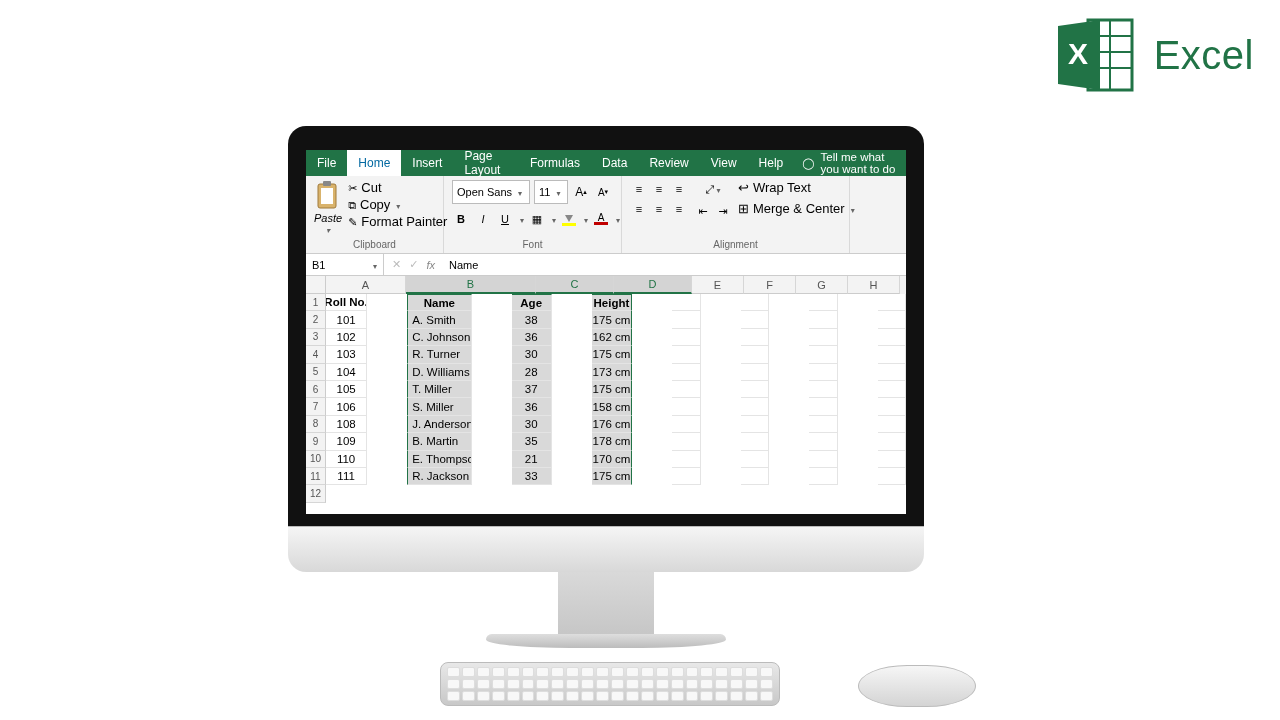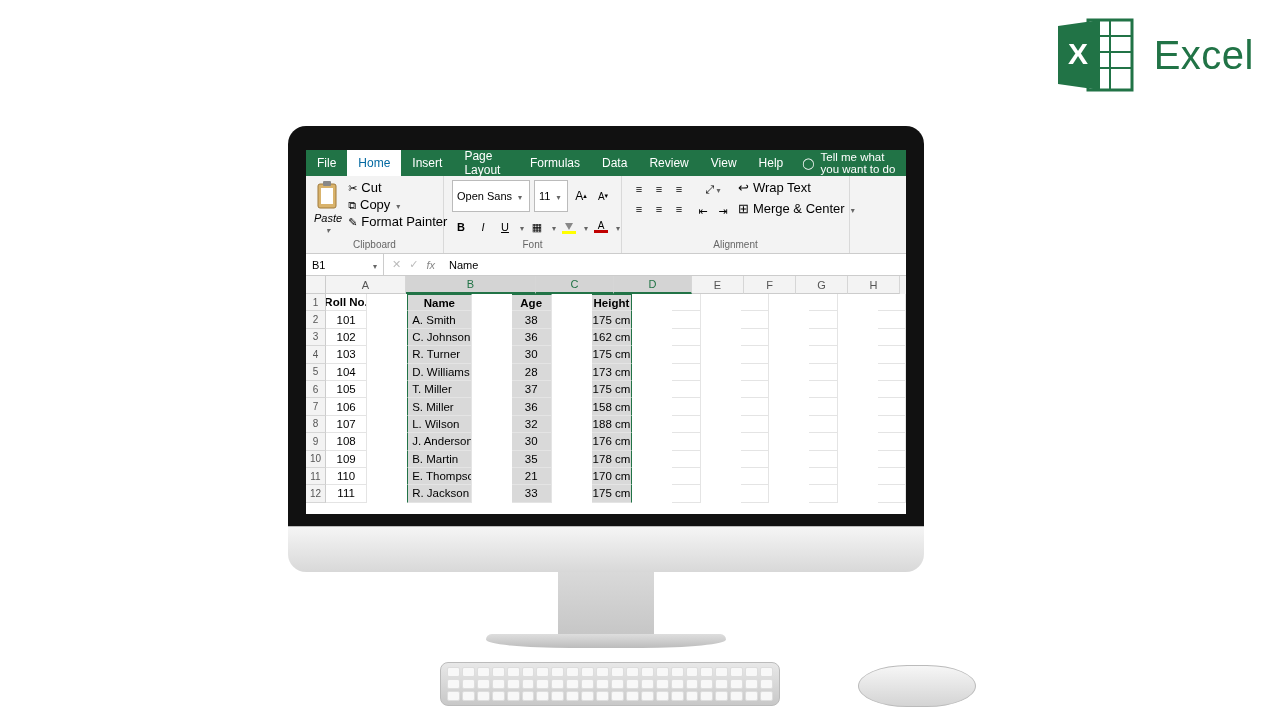--- a/index.html
+++ b/index.html
@@ -29,21 +29,21 @@
 .tab.active { background:#fff; color:#0369a1; }
 .tabs .search { margin-left:8px; display:flex; align-items:center; gap:6px; font-size:11.5px; }
 .ribbon { background:#f3f3f3; border-bottom:1px solid #ccc; height:78px; display:flex; }
 .group { border-right:1px solid #d9d9d9; padding:4px 8px 2px 8px; display:flex; flex-direction:column; justify-content:space-between; position:relative; }
 .group-label { text-align:center; font-size:10px; color:#666; padding-bottom:1px; }
 .group-body { display:flex; gap:6px; align-items:flex-start; flex:1; }
 .btn-stack { display:flex; flex-direction:column; gap:2px; font-size:13px; }
 .btn-stack div { display:flex; align-items:center; gap:4px; cursor:pointer; white-space:nowrap; }
 .paste-big { display:flex; flex-direction:column; align-items:center; font-size:11px; gap:2px; cursor:pointer;font-style:italic; }
 .font-row { display:flex; align-items:center; gap:4px; }
-.combo { background:#fff; border:1px solid #bbb; height:32px; padding:0 4px; font-size:11px; display:flex; align-items:center; gap:4px; }
+.combo { background:#fff; border:1px solid #bbb; height:24px; padding:0 4px; font-size:11px; display:flex; align-items:center; gap:4px; }
 .fbtn { width:18px; height:18px; display:inline-flex; align-items:center; justify-content:center; font-size:11px; cursor:pointer; border:1px solid transparent; }
 .color-strip { width:14px; height:3px; display:block; }
 .align-grid { display:grid; grid-template-columns:repeat(3,18px); grid-template-rows:repeat(2,18px); gap:2px; }
 
 
 .fbar { height:22px; border-bottom:1px solid #ccc; display:flex; align-items:center; font-size:11px; background:#fff; }
 .namebox { width:78px; border-right:1px solid #ccc; padding:0 6px; height:100%; display:flex; align-items:center; justify-content:space-between; }
 .fbar .fx { padding:0 8px; color:#888; display:flex; gap:8px; align-items:center; }
 .fbar .val { padding:0 6px; }
 
@@ -324,30 +324,20 @@
                 <div class="cell cA">106</div>
                 <div class="cell cB sel sel-border-left">S. Miller</div>
                 <div class="cell cC sel">36</div>
                 <div class="cell cD sel sel-border-right">158 cm</div>
                 <div class="cell cE"></div>
                 <div class="cell cF"></div>
                 <div class="cell cG"></div>
                 <div class="cell cH"></div>
               </div>
               <div class="row">
-                <div class="cell cA">107</div>
-                <div class="cell cB sel sel-border-left">L. Wilson</div>
-                <div class="cell cC sel">32</div>
-                <div class="cell cD sel sel-border-right">188 cm</div>
-                <div class="cell cE"></div>
-                <div class="cell cF"></div>
-                <div class="cell cG"></div>
-                <div class="cell cH"></div>
-              </div>
-              <div class="row">
                 <div class="cell cA">108</div>
                 <div class="cell cB sel sel-border-left">J. Anderson</div>
                 <div class="cell cC sel">30</div>
                 <div class="cell cD sel sel-border-right">176 cm</div>
                 <div class="cell cE"></div>
                 <div class="cell cF"></div>
                 <div class="cell cG"></div>
                 <div class="cell cH"></div>
               </div>
               <div class="row">

